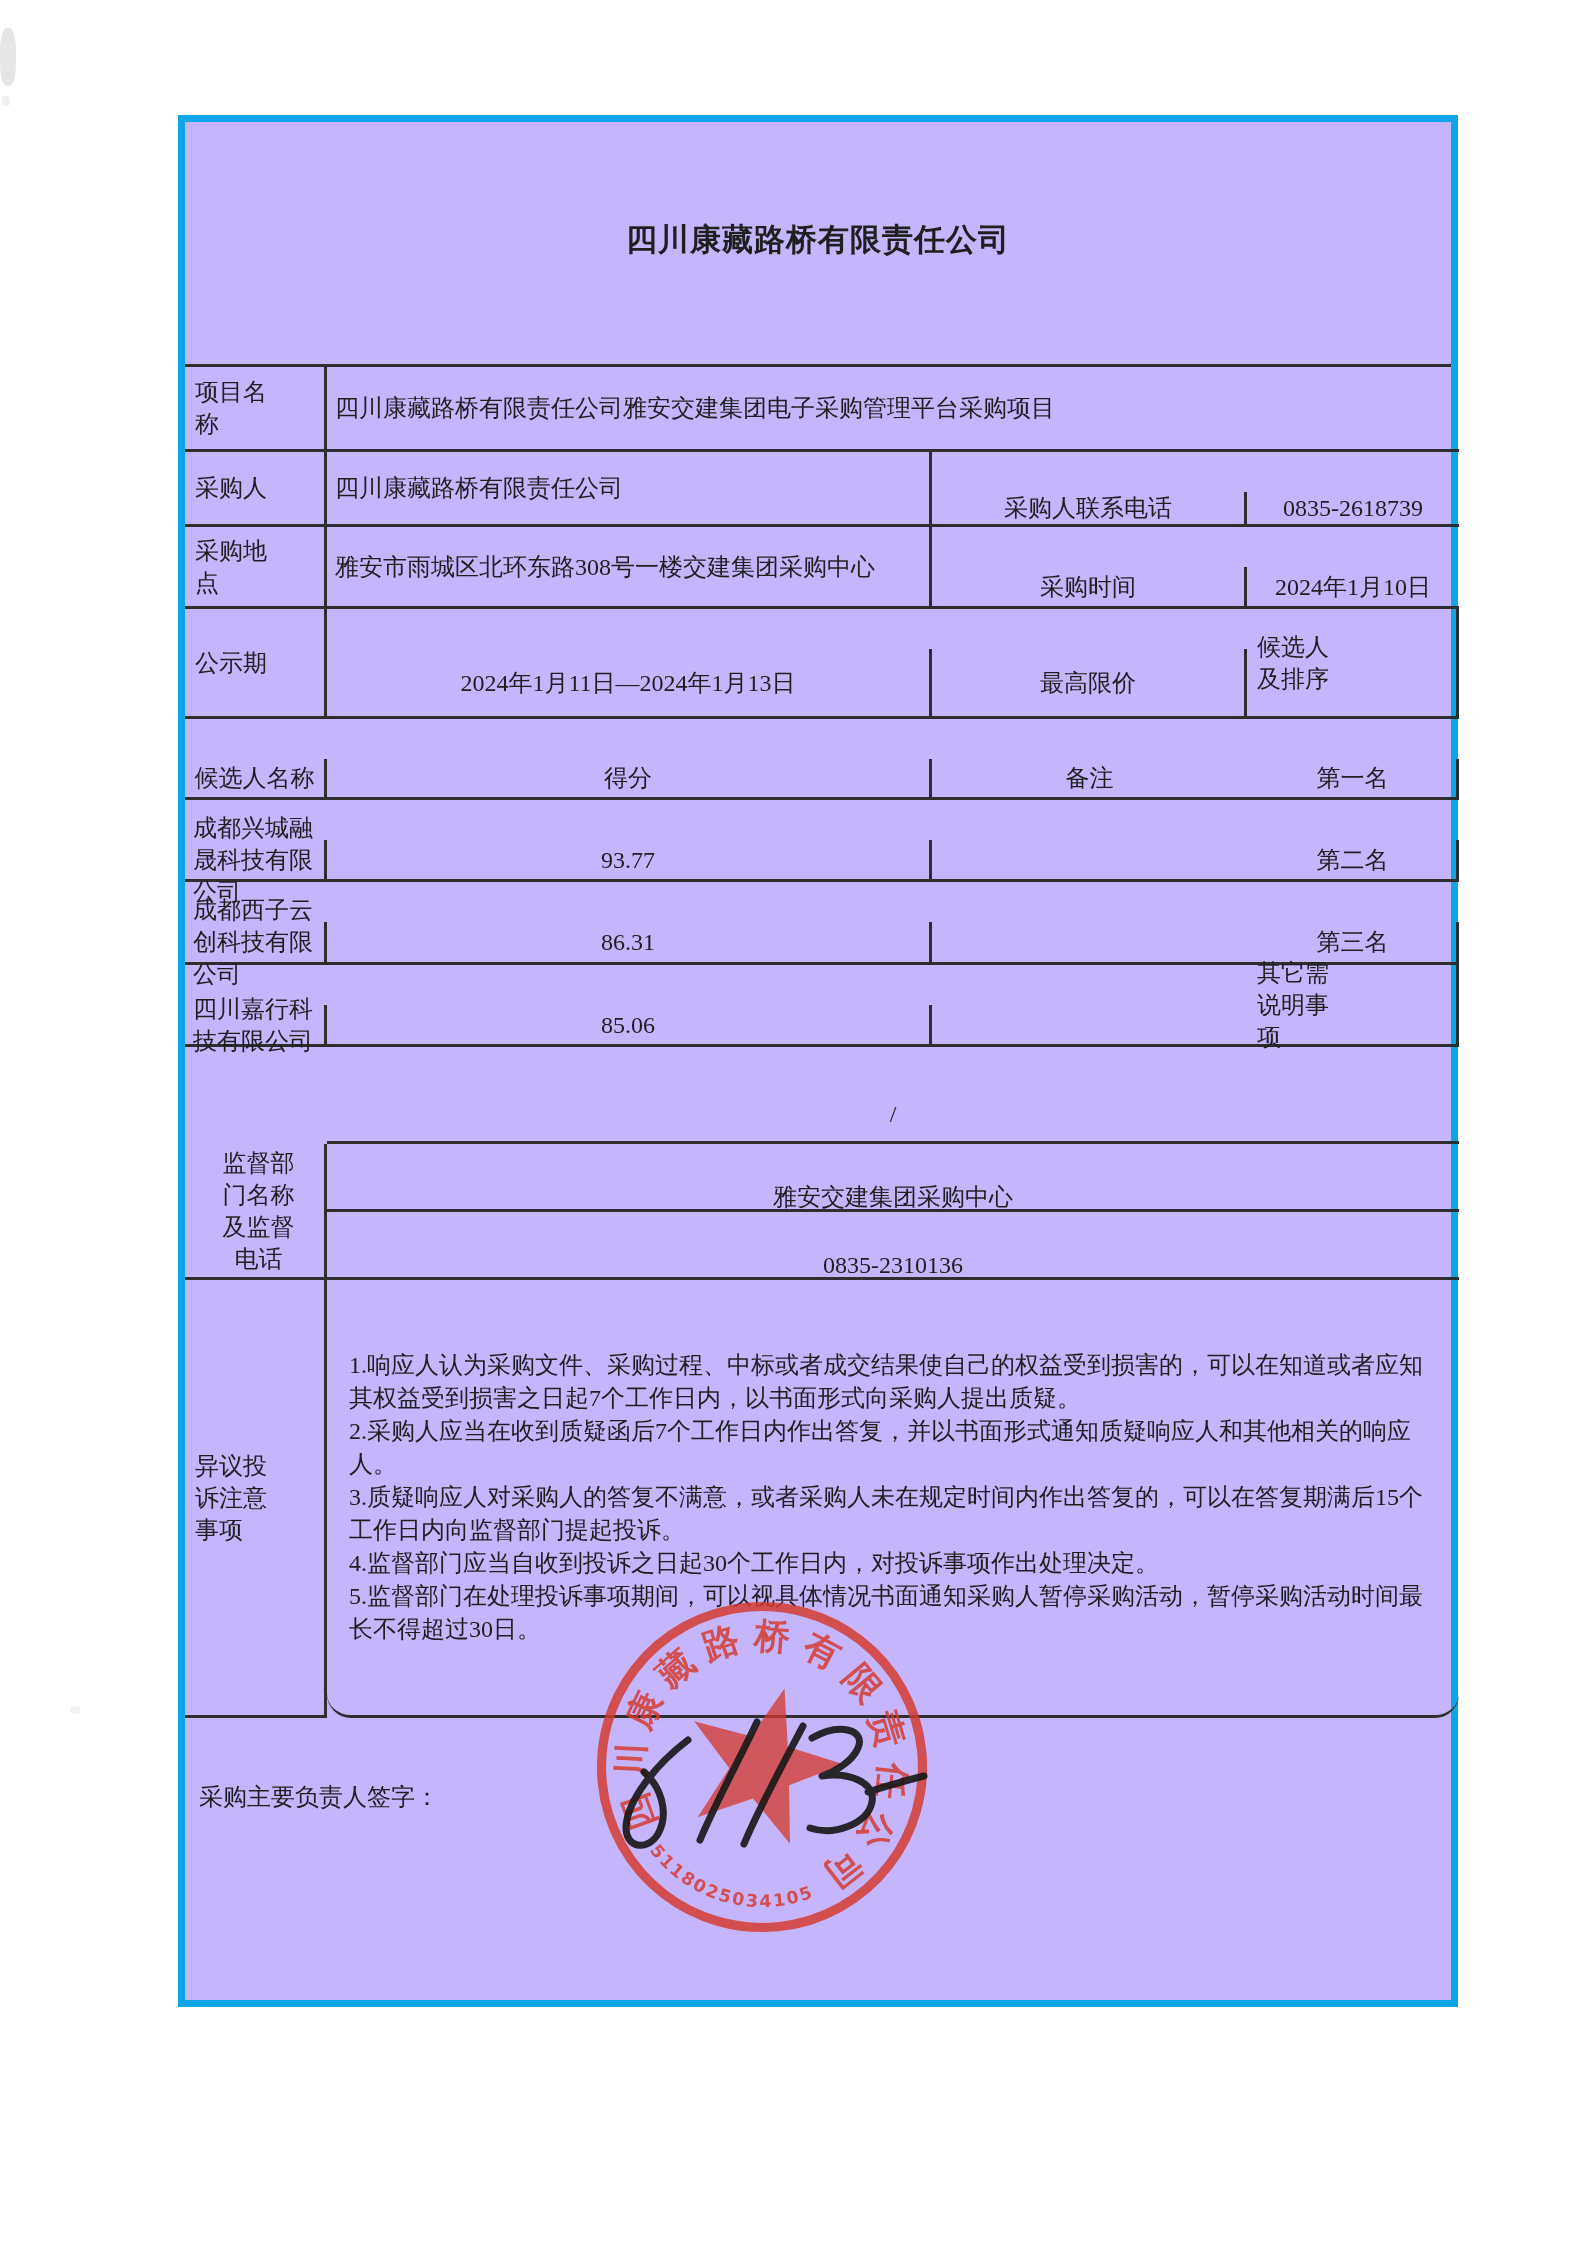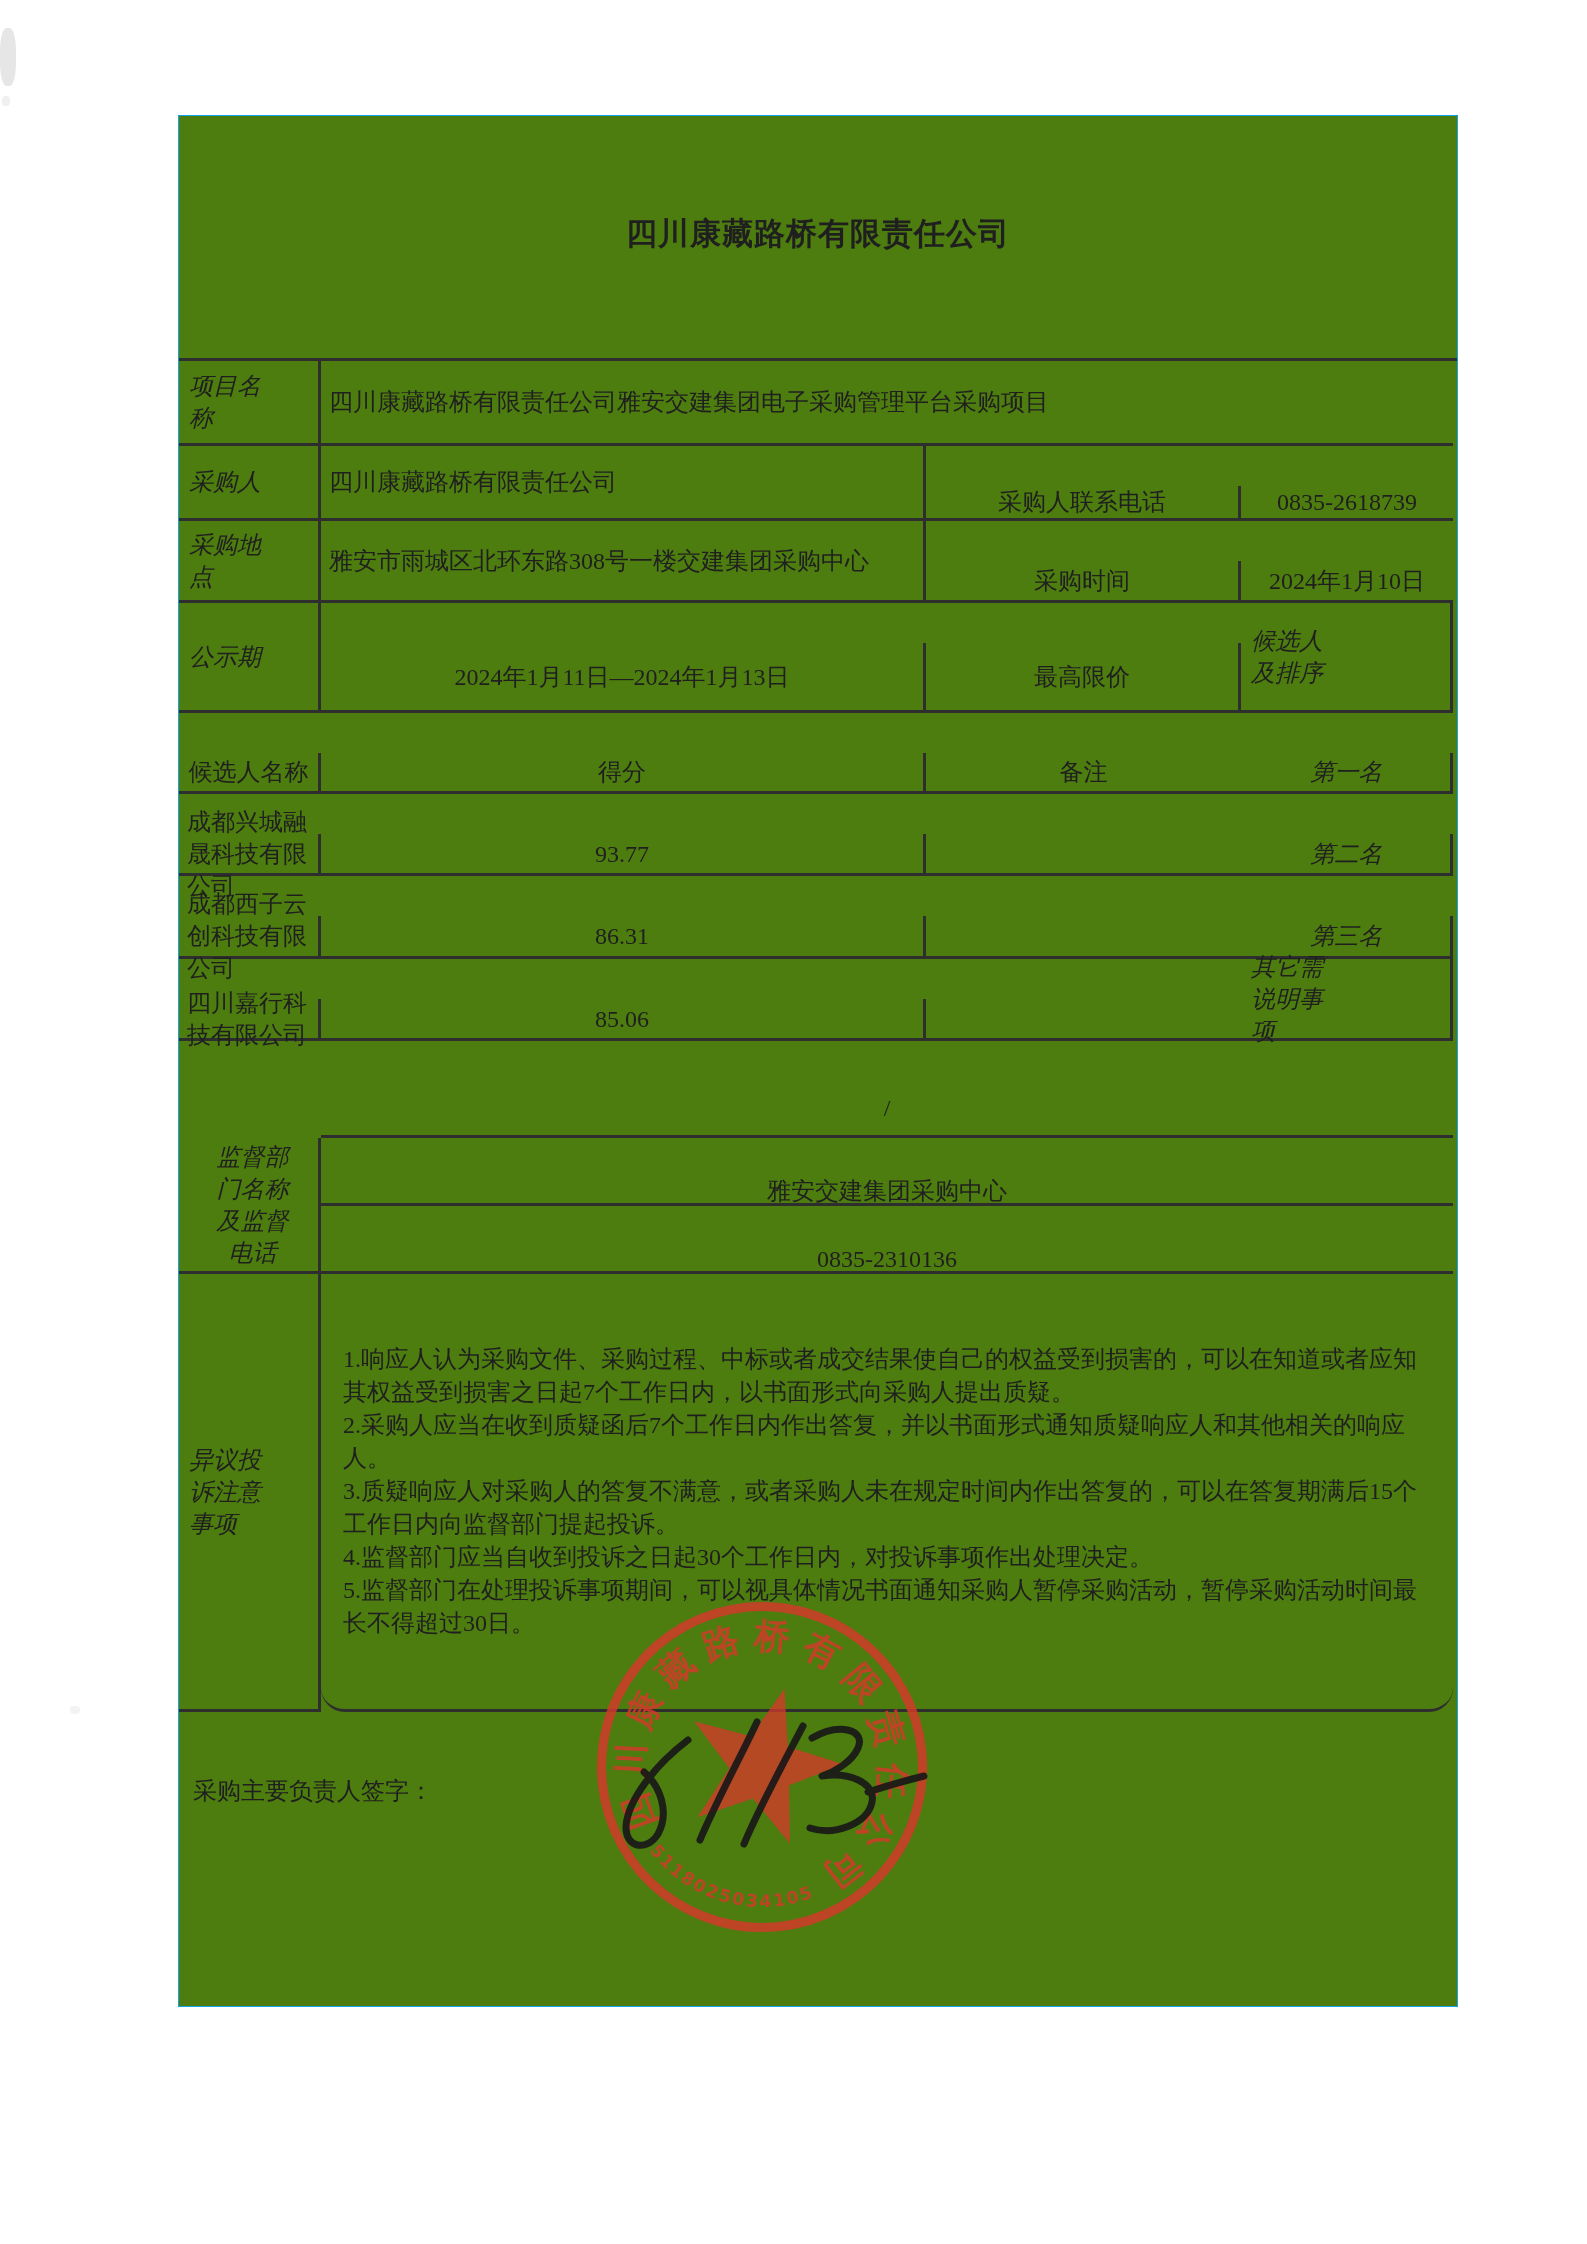--- a/index.html
+++ b/index.html
@@ -11,42 +11,42 @@
     overflow:hidden;
   }
   
   .smudge{position:absolute;background:#9a9a9a;opacity:.25;border-radius:40%;}
   .smudge.s1{left:0;top:28px;width:16px;height:58px;}
   .smudge.s2{left:2px;top:96px;width:8px;height:10px;opacity:.15;}
   .smudge.s3{left:70px;top:1706px;width:10px;height:8px;opacity:.12;}
 
   .sheet{
     position:absolute;left:178px;top:115px;width:1280px;height:1892px;
-    border:1px solid #0ea5e9;box-sizing:border-box;background:#4d7c0f;
+    border:7px solid #0ea5e9;box-sizing:border-box;background:#c4b5fd;
   }
   .title-block{height:242px;box-sizing:border-box;padding-top:96px;text-align:center;}
   .title-line{font-size:31px;font-weight:bold;line-height:44px;letter-spacing:1px;}
 
   .grid{
     display:grid;box-sizing:border-box;
     grid-template-columns:142px 605px 315px 212px;
     grid-template-rows:85px 75px 82px 110px 81px 82px 83px 82px 97px 68px 68px 438px 158px;
     border-top:3px solid #2e2e2e;
     font-size:24px;
   }
   .cell{
     border-right:3px solid #2e2e2e;border-bottom:3px solid #2e2e2e;
     box-sizing:border-box;display:flex;align-items:center;
     padding:4px 8px;line-height:32px;
   }
   .cell.lastcol{border-right:none;}
   .cell.lastrow{border-bottom:none;}
   .cell.c-center{justify-content:center;text-align:left;margin-top:40px;}
   .cell.c-left{justify-content:flex-start;text-align:left;}
-  .label{padding-left:10px;white-space:pre-line;font-style:italic;}
+  .label{padding-left:10px;white-space:pre-line;}
   .label.centered{justify-content:center;text-align:center;padding-left:16px;}
   .span-rest{grid-column:2 / 5;}
   .span-all{grid-column:1 / 5;}
   .rowspan2{grid-row:span 2;}
   .wrapall{word-break:break-all;}
   .clauses{display:block;padding:10px 14px;line-height:33px;word-break:break-all;}
   .clause{margin:0;}
   .objection-cell{align-items:center;border-radius:24px;}
   .sig-cell{padding-left:14px;}
 

